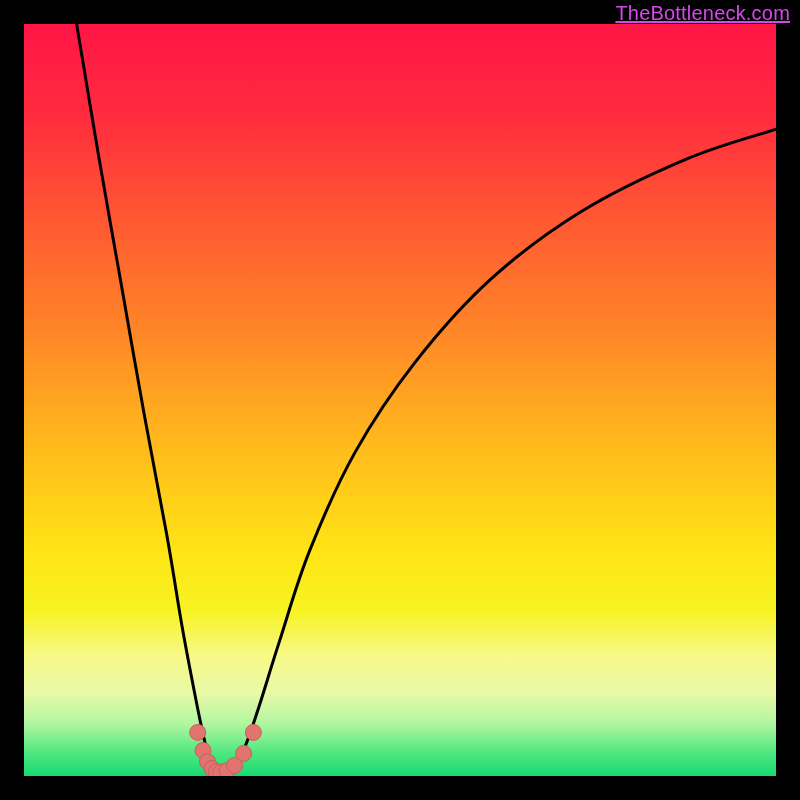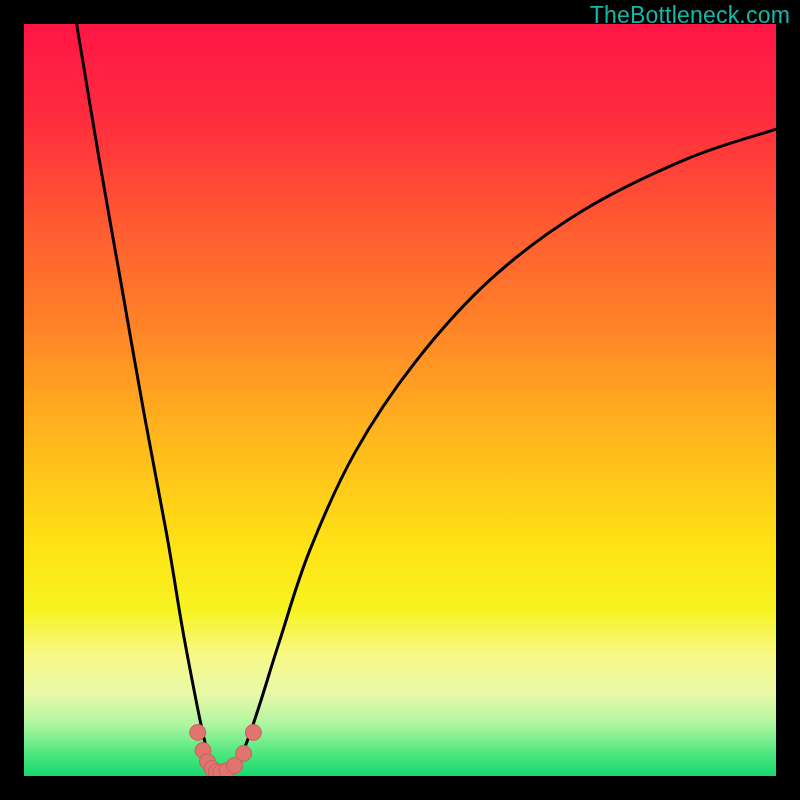--- a/index.html
+++ b/index.html
@@ -23,24 +23,25 @@
     position: absolute;
     left: 0;
     top: 0;
     width: 752px;
     height: 752px;
   }
   .watermark {
     position: absolute;
     top: 2px;
     right: 10px;
-    color: #14b8a6;
-    font-size: 23px;
+    color: #d946ef;
+    font-size: 20px;
     font-weight: 500;
     letter-spacing: 0.2px;
+    text-decoration: underline;
   }
   svg { display: block; }
 </style>
 </head>
 <body>
 
 <div class="frame">
   <svg class="plot" viewBox="0 0 752 752">
     <defs>
       <linearGradient id="bg-grad" x1="0" y1="0" x2="0" y2="1">

